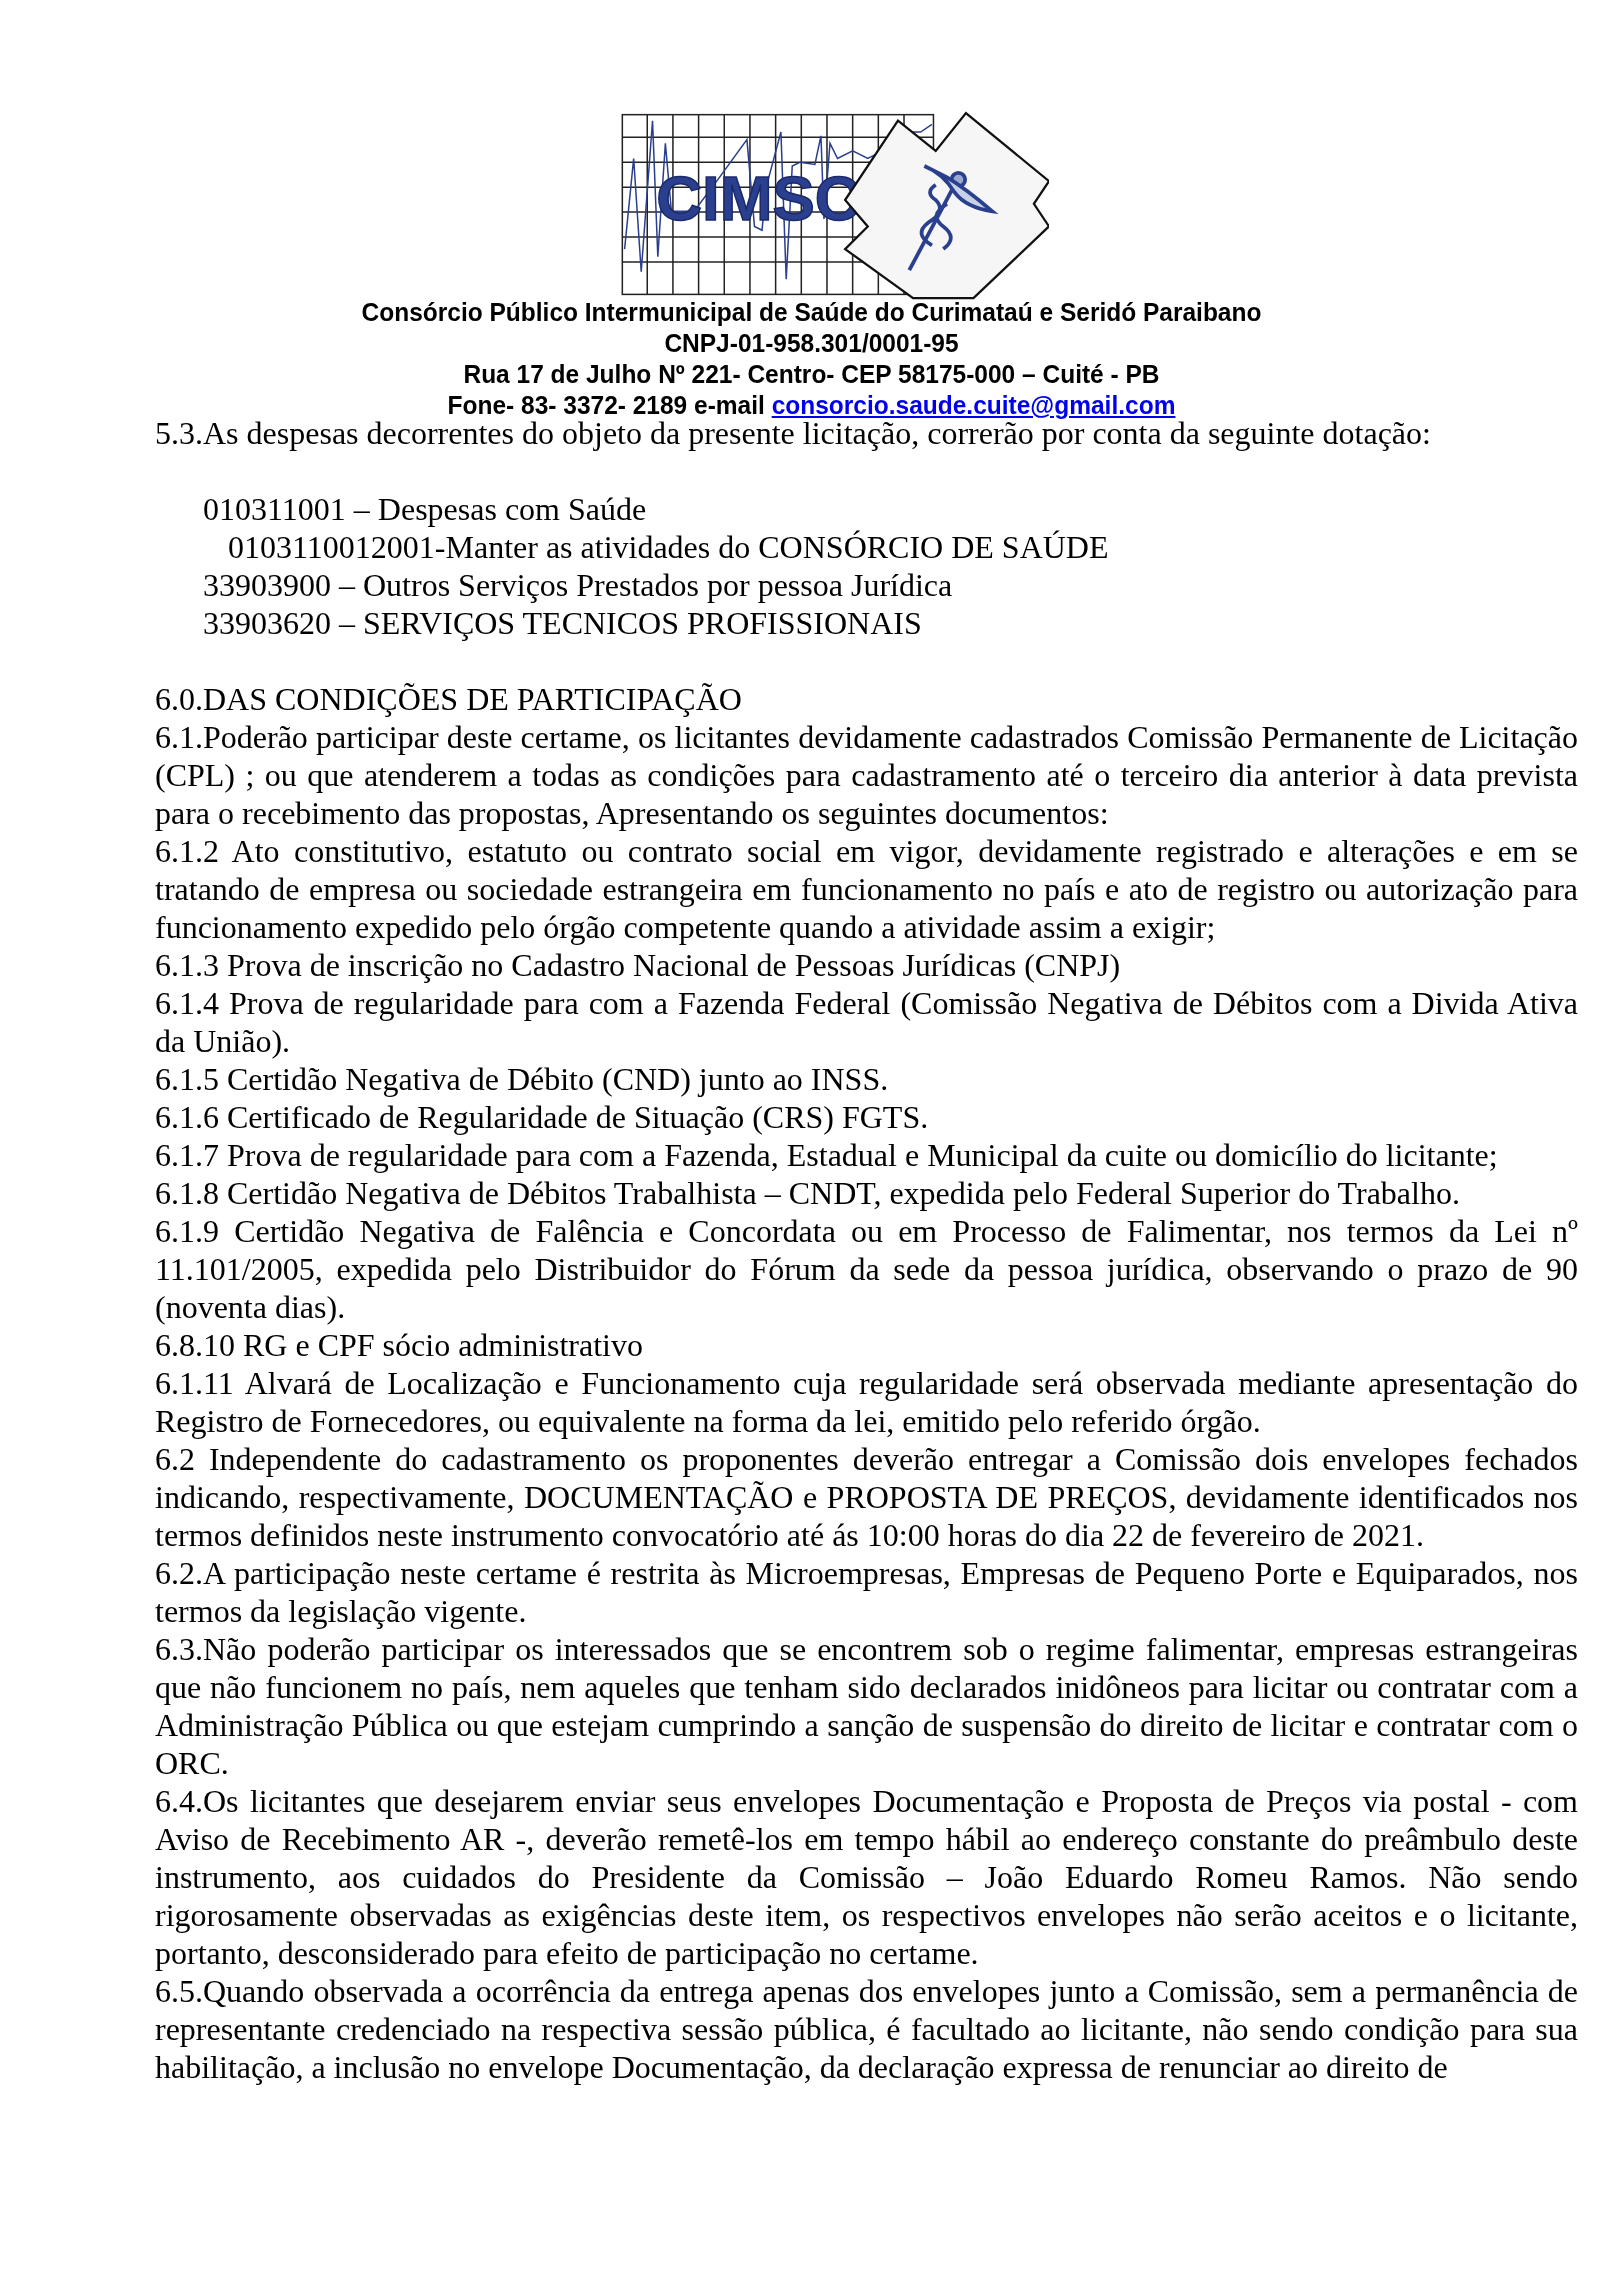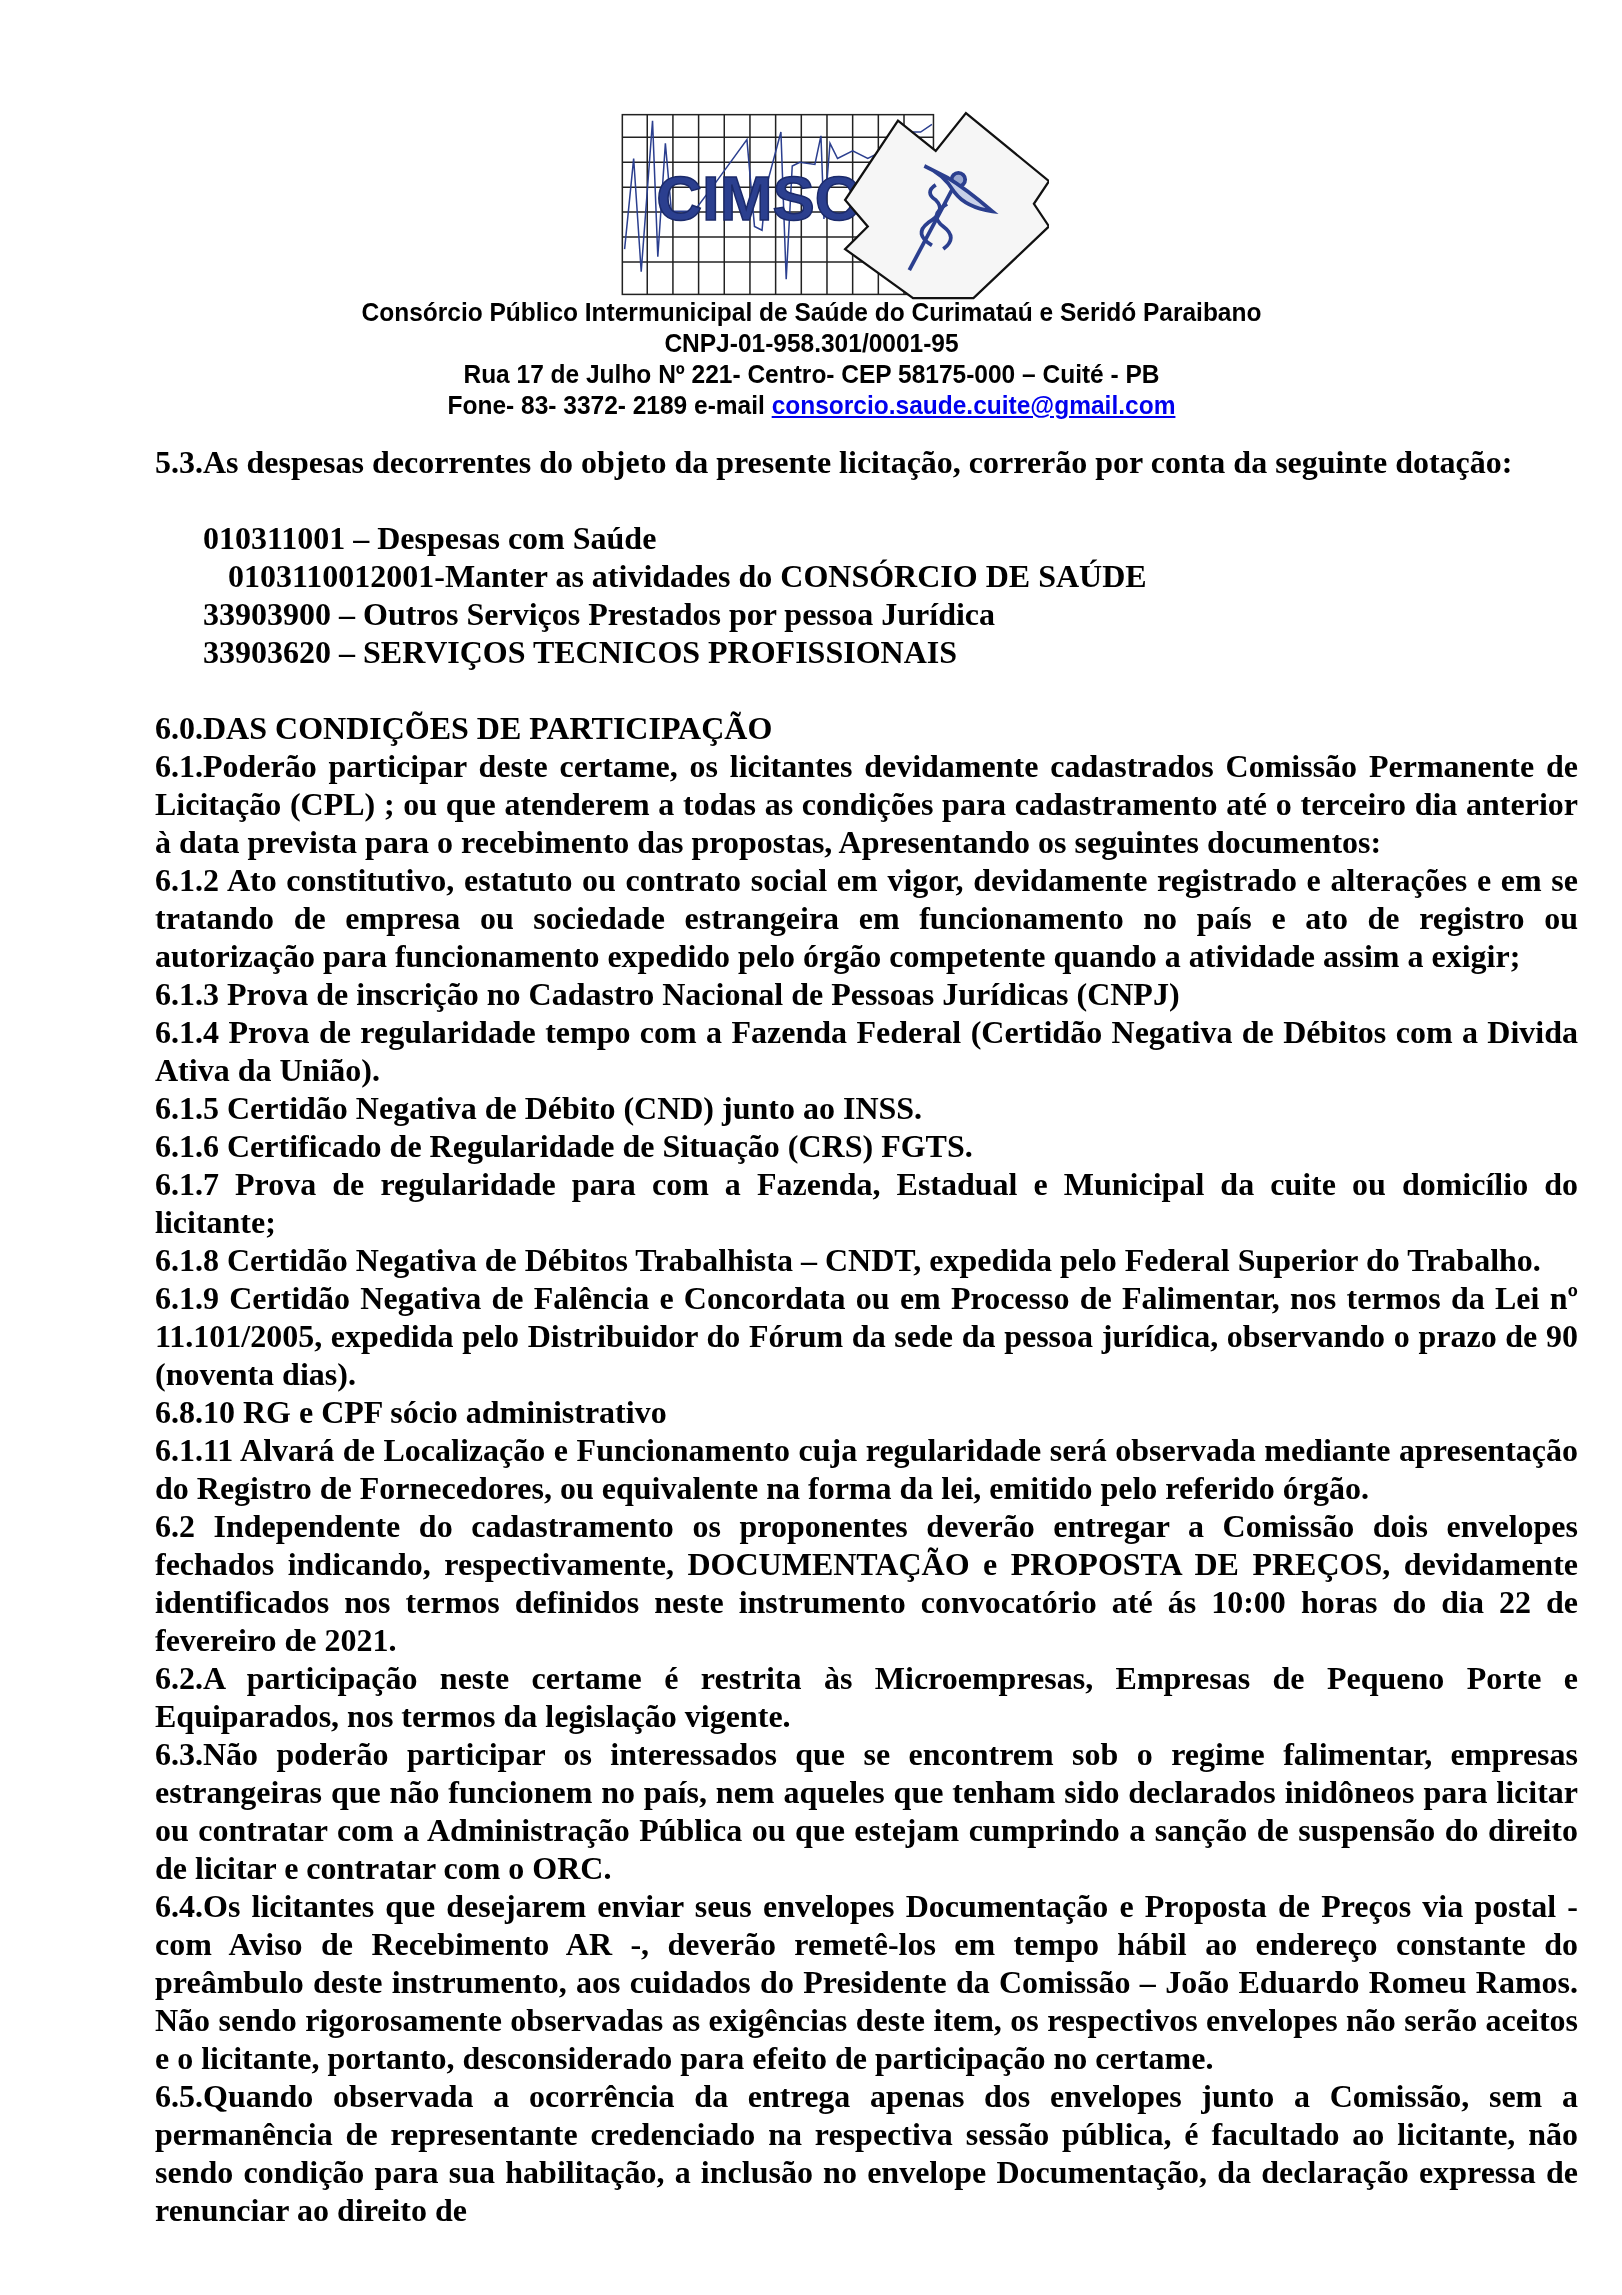--- a/index.html
+++ b/index.html
@@ -9,22 +9,22 @@
   
   .logo { position: absolute; left: 611px; top: 98px; width: 438px; height: 204px; }
 
   
   .header { position: absolute; left: 0; top: 297px; width: 1623px; text-align: center;
             font-family: "Liberation Sans", sans-serif; font-weight: bold; color: #000;
             font-size: 25px; line-height: 31px; transform: scaleX(0.98); }
   .header a { color: #0000ee; text-decoration: underline; }
 
   
-  .body { position: absolute; left: 155px; top: 443px; width: 1423px;
-          font-family: "Liberation Serif", serif; font-size: 32px; line-height: 38px; color: #000; font-weight: bold; }
+  .body { position: absolute; left: 155px; top: 414px; width: 1423px;
+          font-family: "Liberation Serif", serif; font-size: 32px; line-height: 38px; color: #000; }
   .body p { margin: 0; text-align: justify; }
   .body p.nojust { text-align: left; }
   .indent1 { padding-left: 48px; }
   .indent2 { padding-left: 73px; }
   .gap { height: 38px; }
 </style>
 </head>
 <body>
 
 <div class="page">
@@ -81,21 +81,21 @@
     <div class="gap"></div>
     <p class="nojust indent1">010311001 – Despesas com Saúde</p>
     <p class="nojust indent2">0103110012001-Manter as atividades do CONSÓRCIO DE SAÚDE</p>
     <p class="nojust indent1">33903900 – Outros Serviços Prestados por pessoa Jurídica</p>
     <p class="nojust indent1">33903620 – SERVIÇOS TECNICOS PROFISSIONAIS</p>
     <div class="gap"></div>
     <p class="nojust">6.0.DAS CONDIÇÕES DE PARTICIPAÇÃO</p>
     <p>6.1.Poderão participar deste certame, os licitantes devidamente cadastrados Comissão Permanente de Licitação (CPL) ; ou que atenderem a todas as condições para cadastramento até o terceiro dia anterior à data prevista para o recebimento das propostas, Apresentando os seguintes documentos:</p>
     <p>6.1.2 Ato constitutivo, estatuto ou contrato social em vigor, devidamente registrado e alterações e em se tratando de empresa ou sociedade estrangeira em funcionamento no país e ato de registro ou autorização para funcionamento expedido pelo órgão competente quando a atividade assim a exigir;</p>
     <p>6.1.3 Prova de inscrição no Cadastro Nacional de Pessoas Jurídicas (CNPJ)</p>
-    <p>6.1.4 Prova de regularidade tempo com a Fazenda Federal (Certidão Negativa de Débitos com a Divida Ativa da União).</p>
+    <p>6.1.4 Prova de regularidade para com a Fazenda Federal (Comissão Negativa de Débitos com a Divida Ativa da União).</p>
     <p>6.1.5 Certidão Negativa de Débito (CND) junto ao INSS.</p>
     <p>6.1.6 Certificado de Regularidade de Situação (CRS) FGTS.</p>
     <p>6.1.7 Prova de regularidade para com a Fazenda, Estadual e Municipal da cuite ou domicílio do licitante;</p>
     <p>6.1.8 Certidão Negativa de Débitos Trabalhista – CNDT, expedida pelo Federal Superior do Trabalho.</p>
     <p>6.1.9 Certidão Negativa de Falência e Concordata ou em Processo de Falimentar, nos termos da Lei nº 11.101/2005, expedida pelo Distribuidor do Fórum da sede da pessoa jurídica, observando o prazo de 90 (noventa dias).</p>
     <p>6.8.10 RG e CPF sócio administrativo</p>
     <p>6.1.11 Alvará de Localização e Funcionamento cuja regularidade será observada mediante apresentação do Registro de Fornecedores, ou equivalente na forma da lei, emitido pelo referido órgão.</p>
     <p>6.2 Independente do cadastramento os proponentes deverão entregar a Comissão dois envelopes fechados indicando, respectivamente, DOCUMENTAÇÃO e PROPOSTA DE PREÇOS, devidamente identificados nos termos definidos neste instrumento convocatório até ás 10:00 horas do dia 22 de fevereiro de 2021.</p>
     <p>6.2.A participação neste certame é restrita às Microempresas, Empresas de Pequeno Porte e Equiparados, nos termos da legislação vigente.</p>
     <p>6.3.Não poderão participar os interessados que se encontrem sob o regime falimentar, empresas estrangeiras que não funcionem no país, nem aqueles que tenham sido declarados inidôneos para licitar ou contratar com a Administração Pública ou que estejam cumprindo a sanção de suspensão do direito de licitar e contratar com o ORC.</p>

